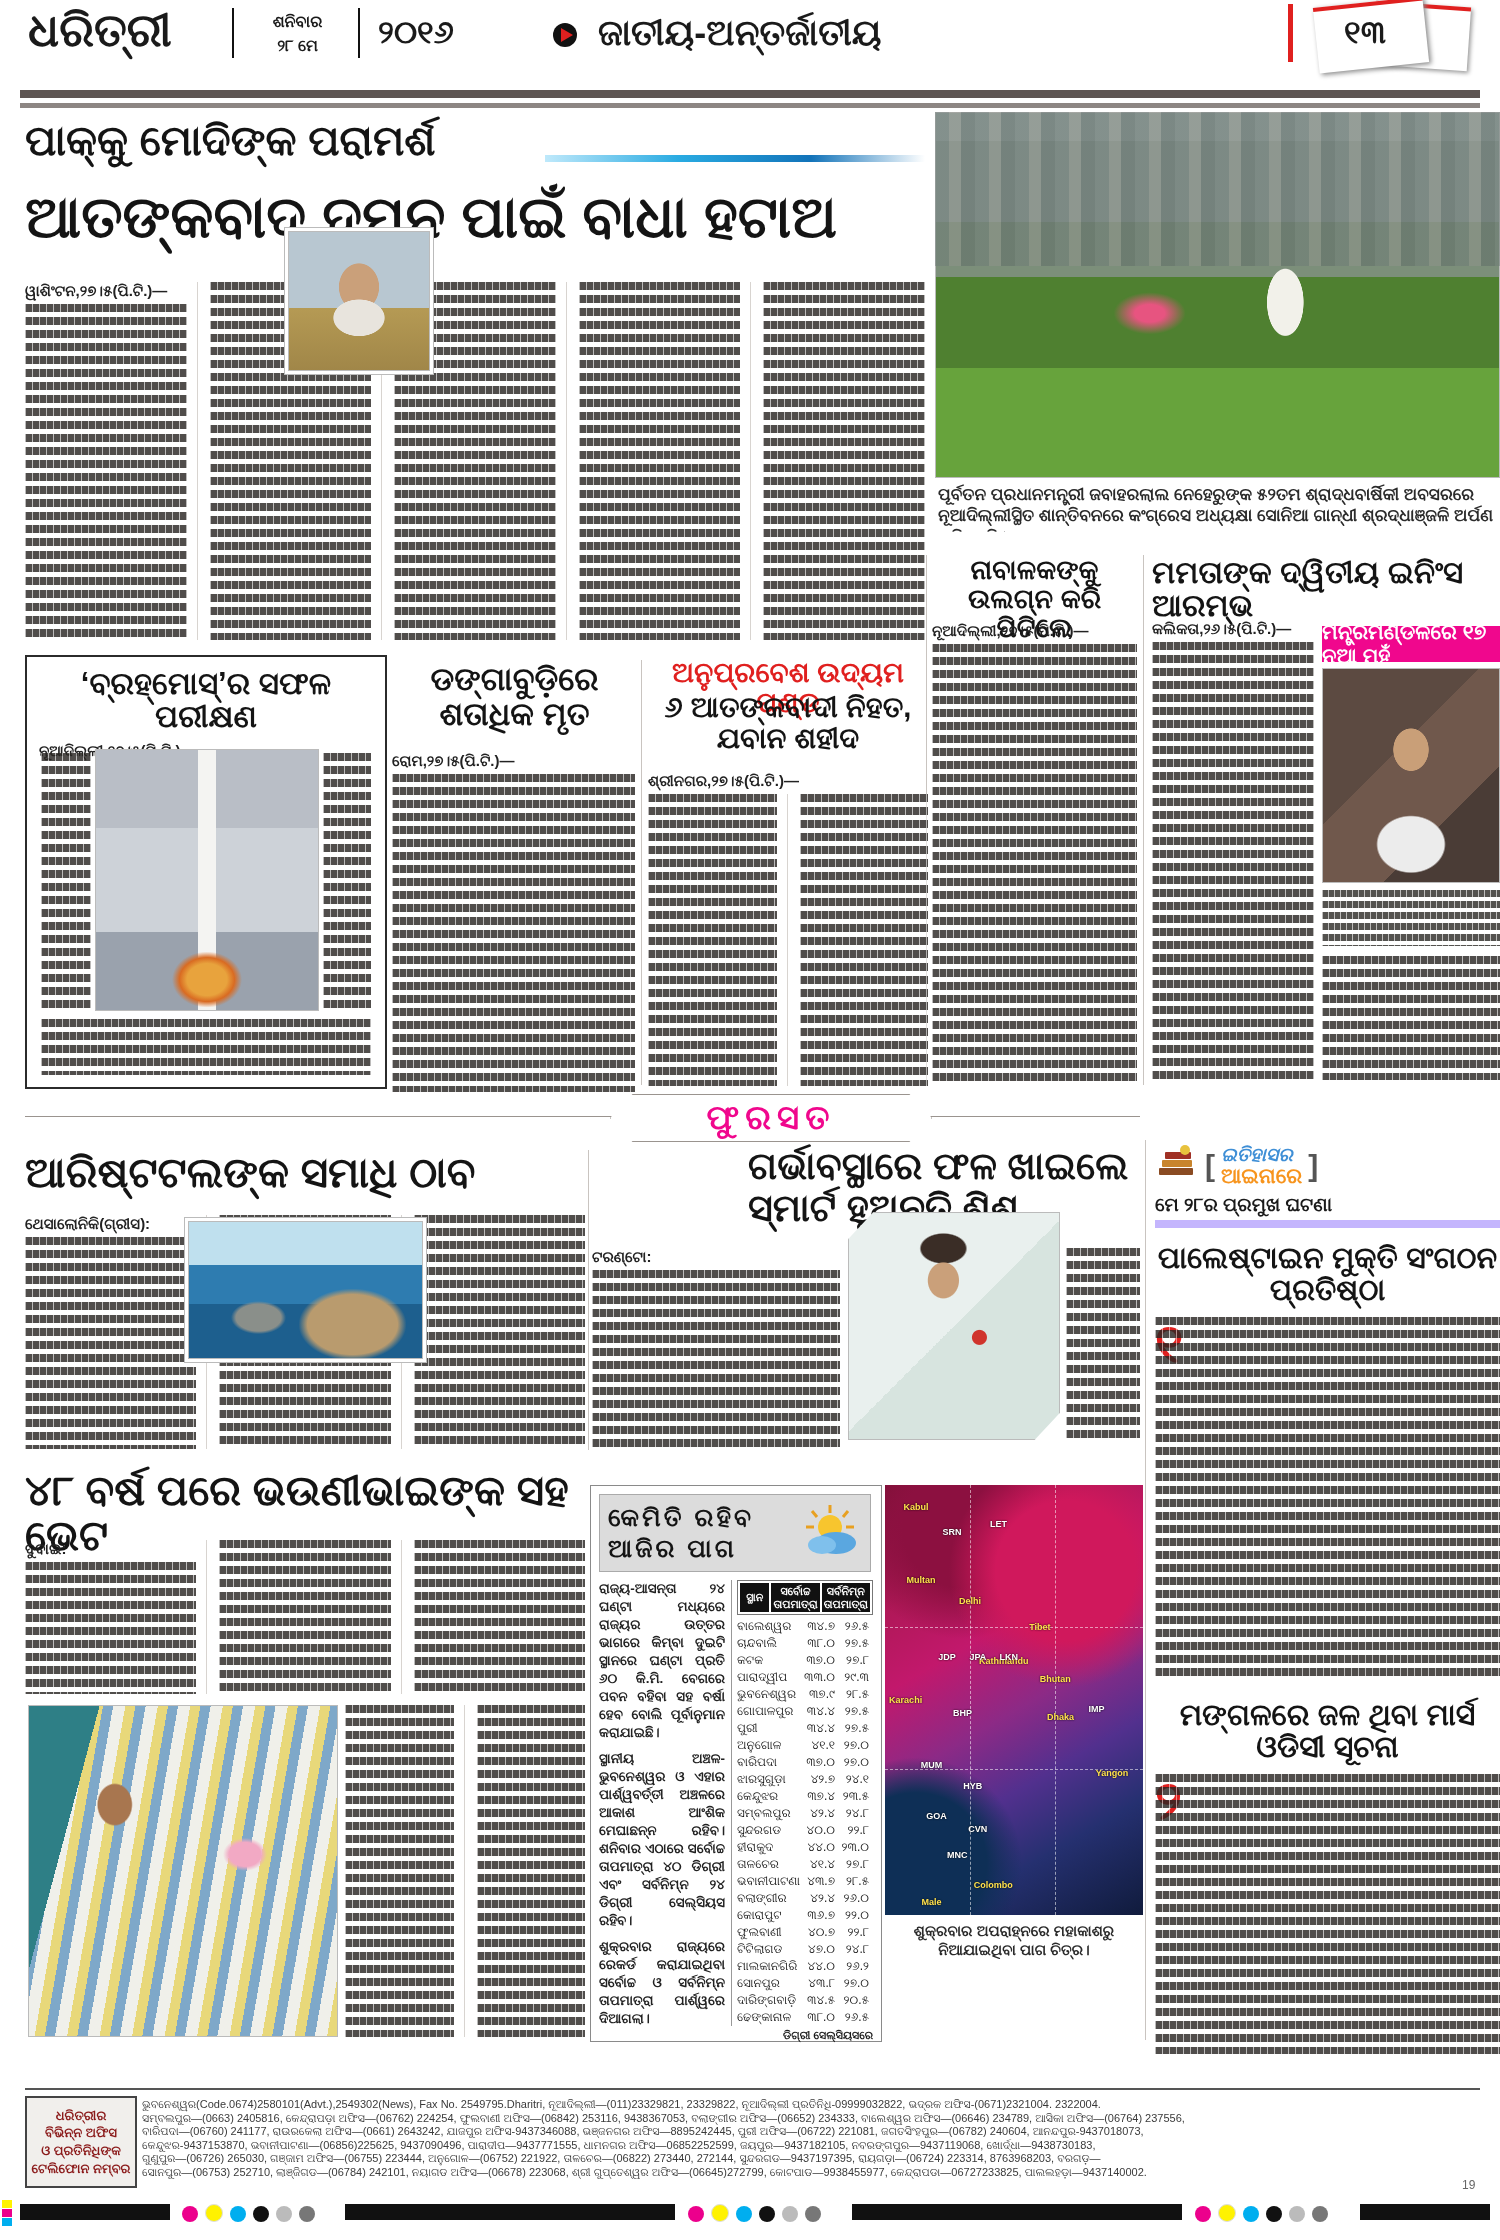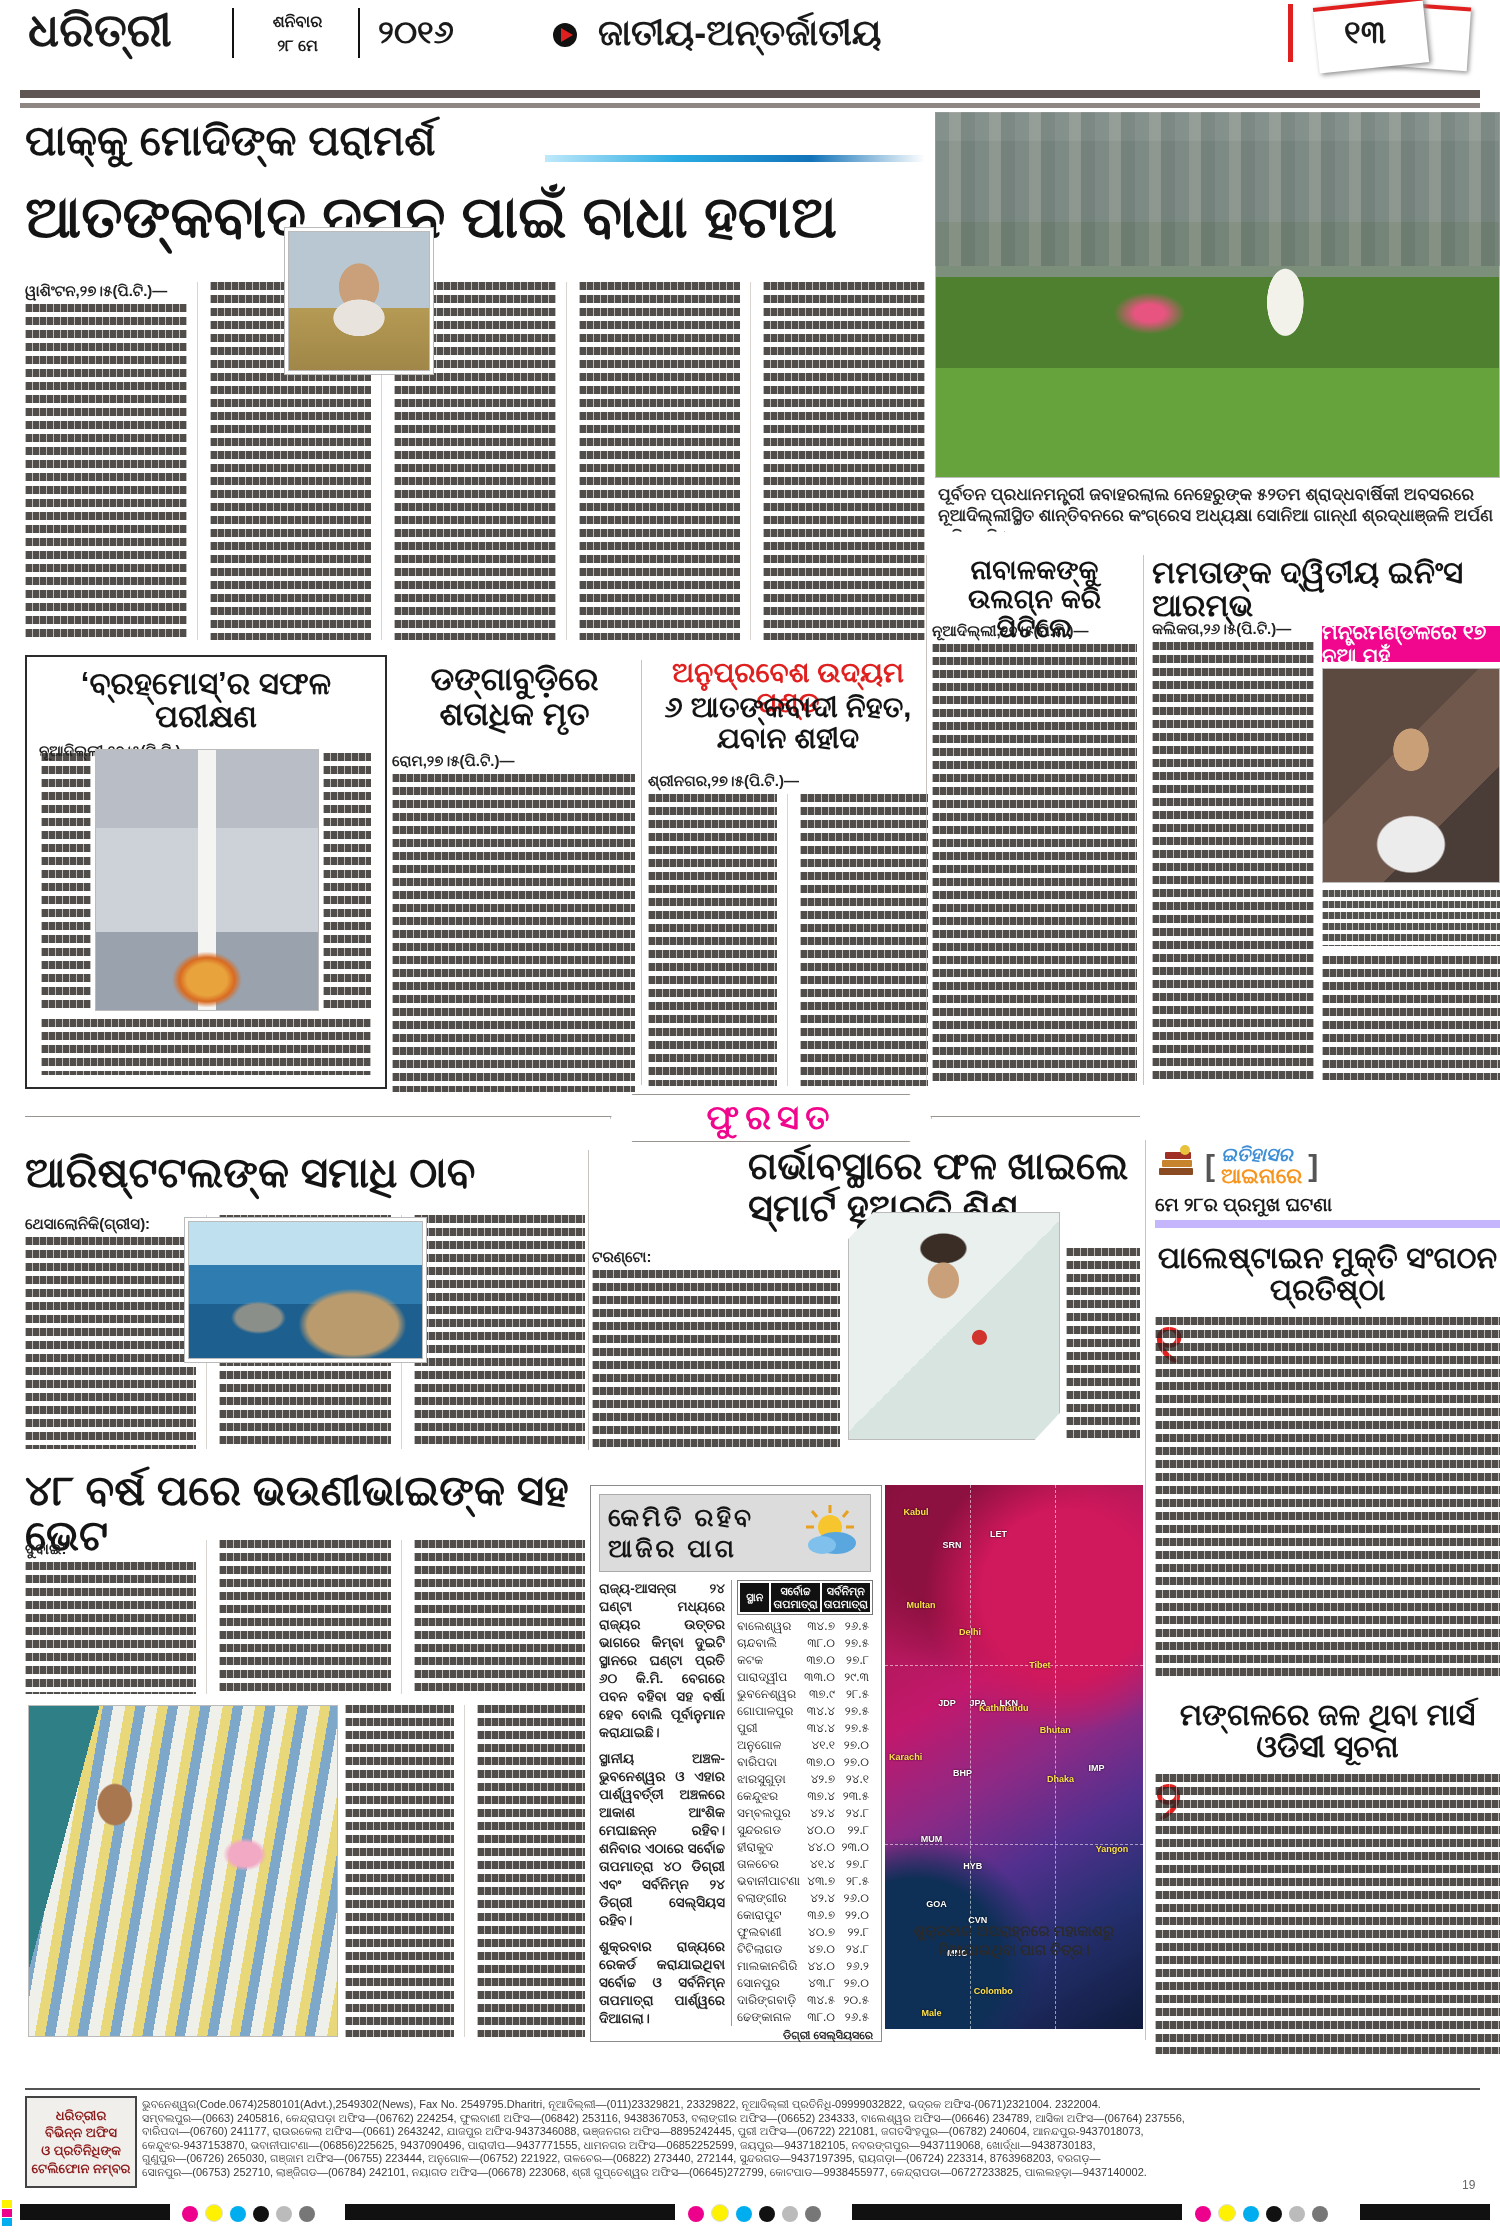--- a/index.html
+++ b/index.html
@@ -456,21 +456,21 @@
           <div class="wth">
             <span class="place">ଢେଙ୍କାନାଳ</span>
             <span class="num">୩୮.୦</span>
             <span class="num">୨୬.୫</span>
           </div>
         </div>
       <div style="font-size:11px;font-weight:bold;text-align:right;margin-top:3px;">ଡିଗ୍ରୀ ସେଲ୍‌ସିୟସରେ</div>
     </div>
   </div>
 
-  <div class="abs" style="left:885px;top:1485px;width:258px;height:544px;
+  <div class="abs" style="left:885px;top:1485px;width:258px;height:430px;
               background:
                radial-gradient(circle at 12% 88%, #0e2f56 0 16%, rgba(14,47,86,0) 24%),
                radial-gradient(circle at 70% 20%, #d0185c 0 18%, rgba(208,24,92,0) 30%),
                radial-gradient(circle at 30% 10%, #8c1040 0 14%, rgba(140,16,64,0) 26%),
                linear-gradient(150deg, #7a1034 0%, #b01858 22%, #c2186c 36%, #8c2a86 52%, #52308e 66%, #253070 80%, #101b3c 100%);">
     <div class="abs" style="left:33%;top:0;width:0;height:100%;border-left:1px dashed rgba(255,255,255,.55);"></div>
     <div class="abs" style="left:66%;top:0;width:0;height:100%;border-left:1px dashed rgba(255,255,255,.55);"></div>
     <div class="abs" style="left:0;top:33%;width:100%;height:0;border-top:1px dashed rgba(255,255,255,.55);"></div>
     <div class="abs" style="left:0;top:66%;width:100%;height:0;border-top:1px dashed rgba(255,255,255,.55);"></div>
     <div>

